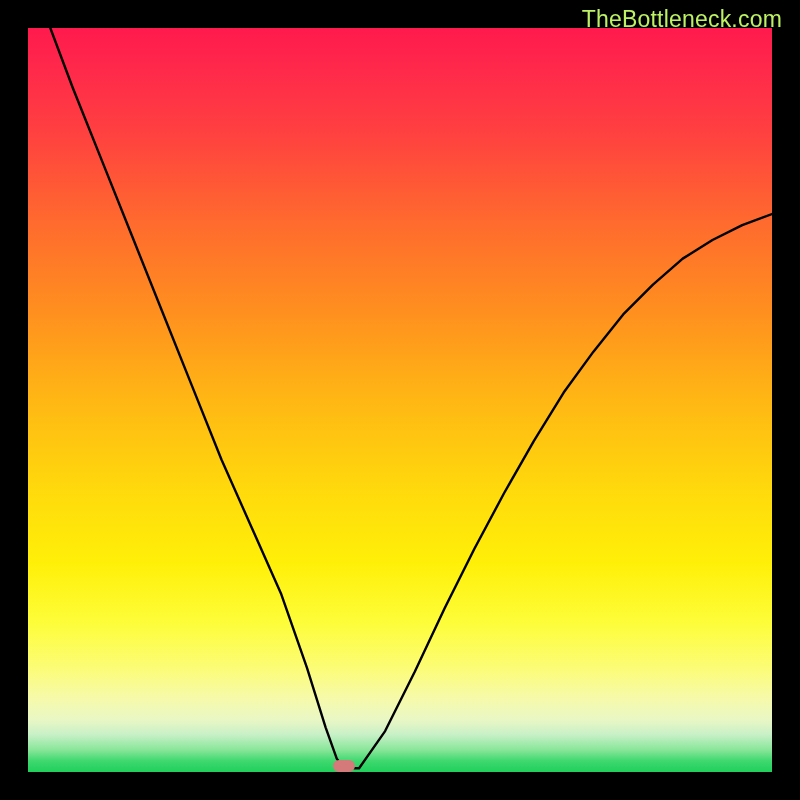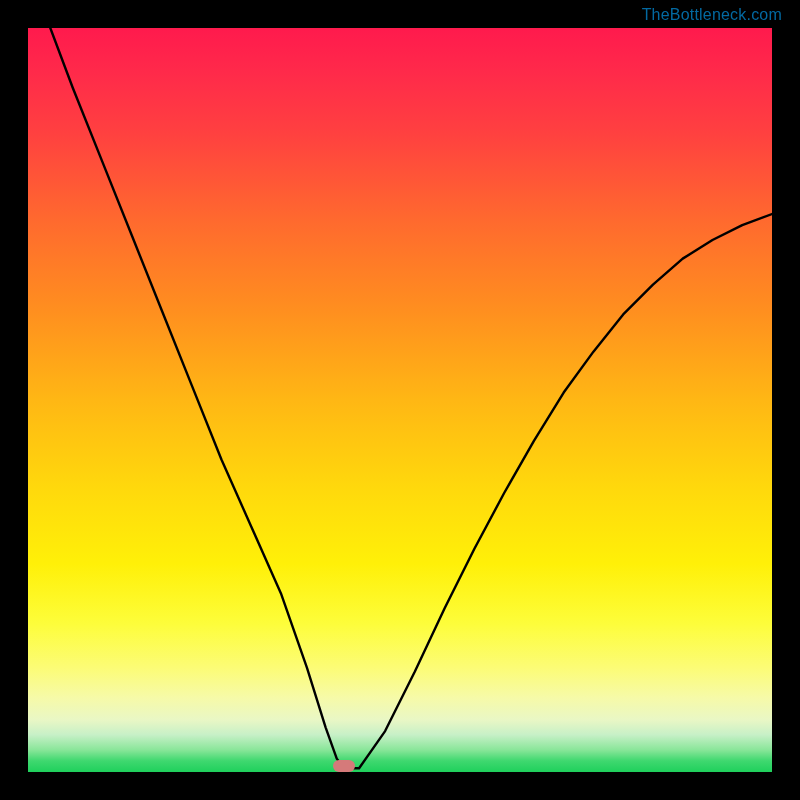--- a/index.html
+++ b/index.html
@@ -67,22 +67,22 @@
     width: 22px;
     height: 12px;
     border-radius: 6px;
     background: #d57a7a;
     transform: translate(-50%, -50%);
   }
   .watermark {
     position: absolute;
     top: 6px;
     right: 18px;
-    color: #0369a1;
-    font-size: 16px;
+    color: #bef264;
+    font-size: 23px;
     letter-spacing: 0.2px;
     font-weight: 500;
   }
 </style>
 </head>
 <body>
 
 <div class="frame">
 
   <div class="plot">

